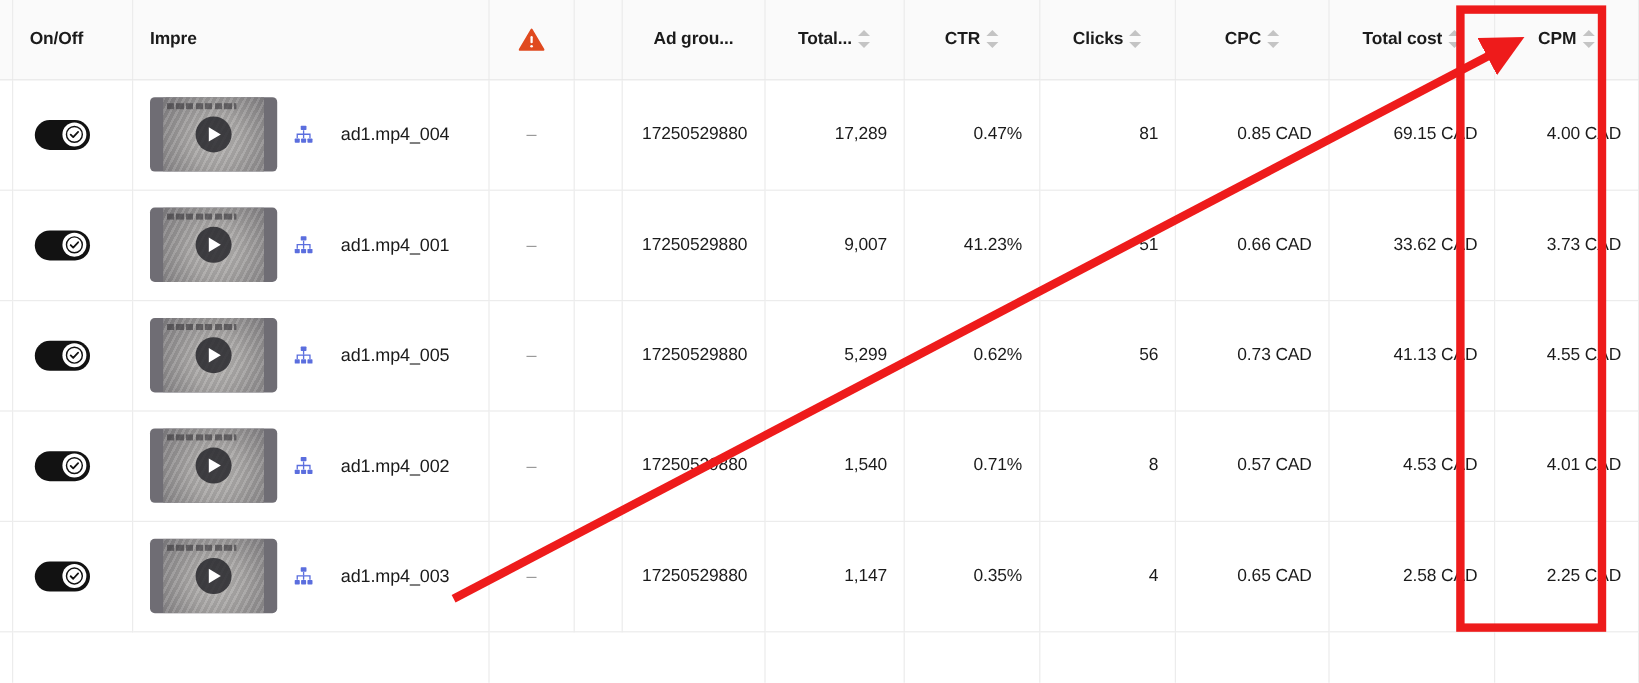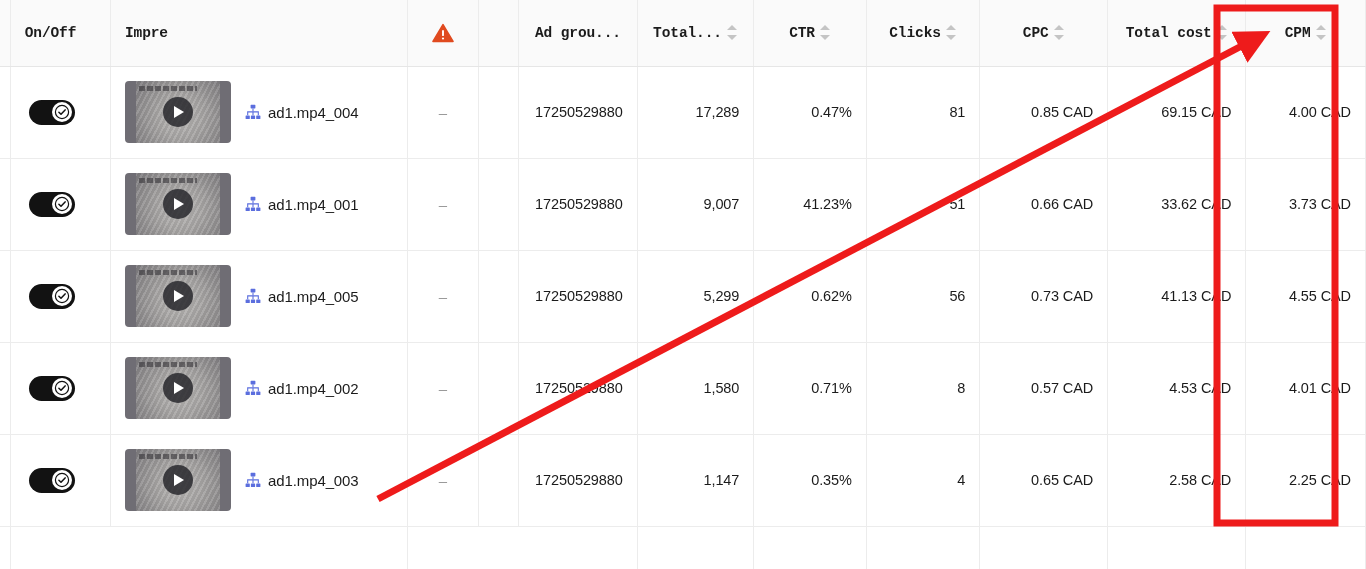--- a/index.html
+++ b/index.html
@@ -38,21 +38,20 @@
     background: #fafafa;
     border-right: 1px solid #ececec;
     border-bottom: 1px solid #e6e6e6;
     font-weight: 700;
     font-size: 14.5px;
     color: #1b1b1b;
     padding: 0 14px;
     vertical-align: middle;
     white-space: nowrap;
     letter-spacing: -0.1px;
-    font-family: Liberation Mono, monospace;
   }
   thead th.first-gutter,
   tbody td.first-gutter {
     border-right: 1px solid #ececec;
     padding: 0;
   }
   th .th-inner {
     display: flex;
     align-items: center;
     justify-content: center;
@@ -184,21 +183,21 @@
     width: 0; height: 0;
     border-left: 10px solid #ffffff;
     border-top: 6.5px solid transparent;
     border-bottom: 6.5px solid transparent;
     margin-left: 3px;
   }
 
   .name-link {
     display: inline-flex;
     align-items: center;
-    gap: 7px;
+    gap: 23px;
     font-size: 15px;
     color: #1b1b1b;
     cursor: pointer;
     letter-spacing: -0.1px;
   }
   .sitemap-icon { display: inline-block; width: 16px; height: 16px; flex: 0 0 auto; }
   .sitemap-icon svg { display: block; }
 
   .warn-icon { display: inline-block; width: 22px; height: 20px; }
   .warn-icon svg { display: block; }
@@ -475,21 +474,21 @@
                     </g>
                   </svg>
                 </span>
                 <span>ad1.mp4_002</span>
               </span>
             </div>
           </td>
           <td class="al-center" style="text-align: center;"><span class="dash">–</span></td>
           <td class="al-center"></td>
           <td class="al-right"><span>17250529880</span></td>
-          <td class="al-right"><span>1,580</span></td>
+          <td class="al-right"><span>1,540</span></td>
           <td class="al-right"><span>0.71%</span></td>
           <td class="al-right"><span>8</span></td>
           <td class="al-right"><span>0.57 CAD</span></td>
           <td class="al-right"><span>4.53 CAD</span></td>
           <td class="al-right"><span>4.01 CAD</span></td>
         </tr>
         <tr>
           <td class="first-gutter"></td>
           <td class="al-left" style="text-align: left; padding-left: 18px;"><span class="toggle"><span class="knob">
                 <svg width="16" height="16" viewBox="0 0 16 16">

